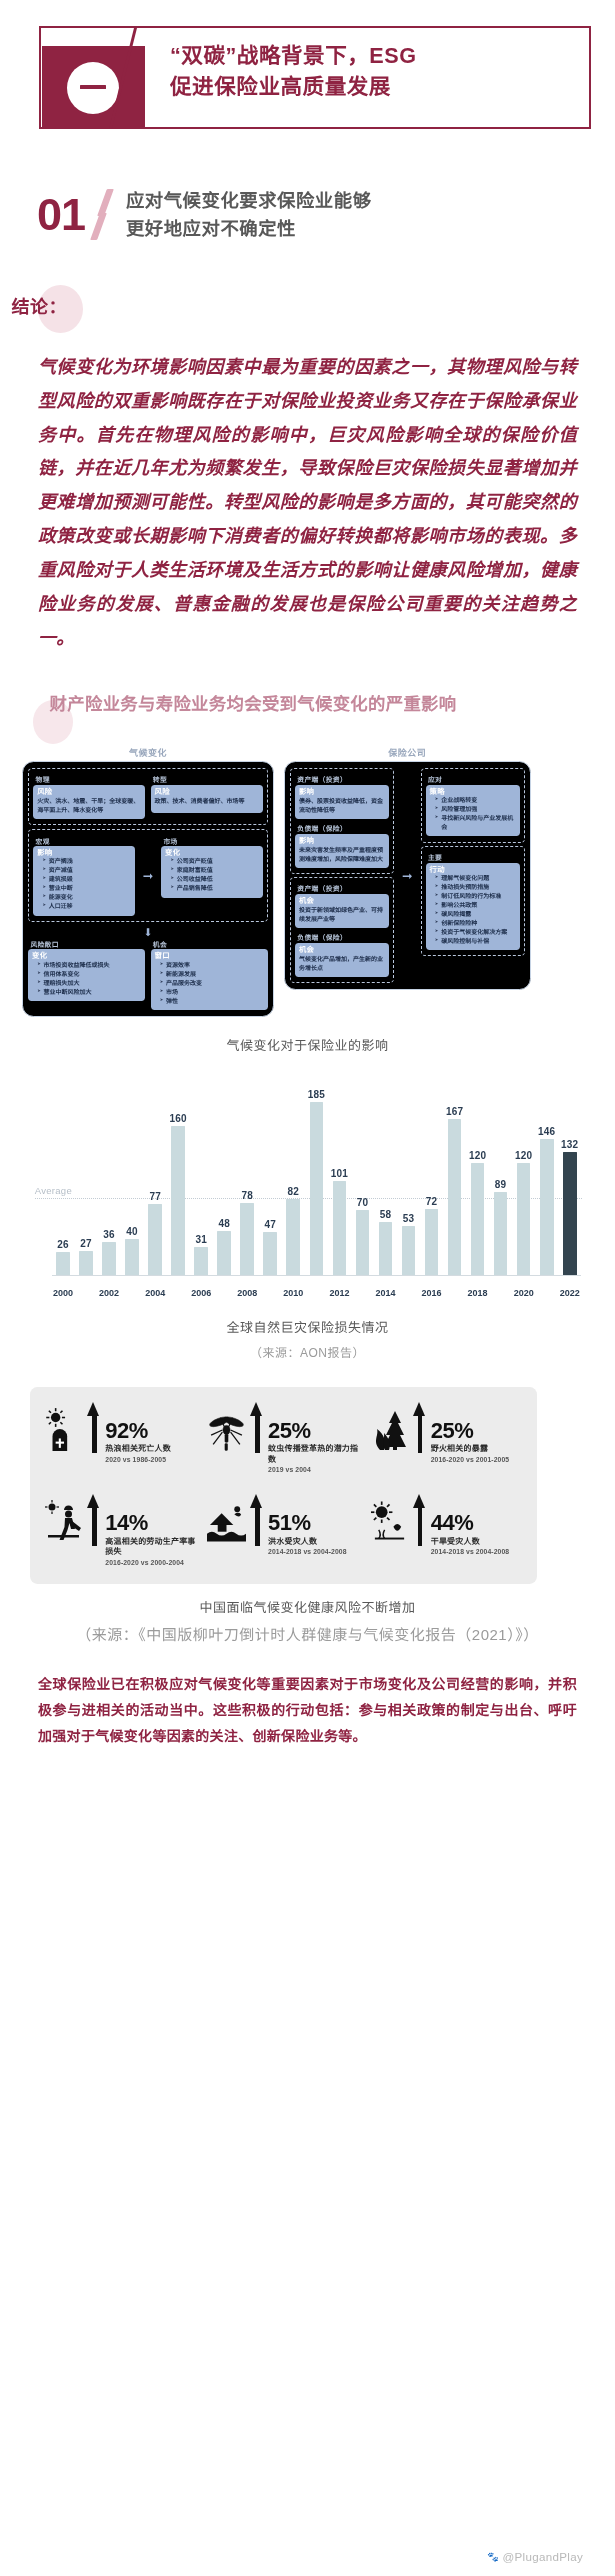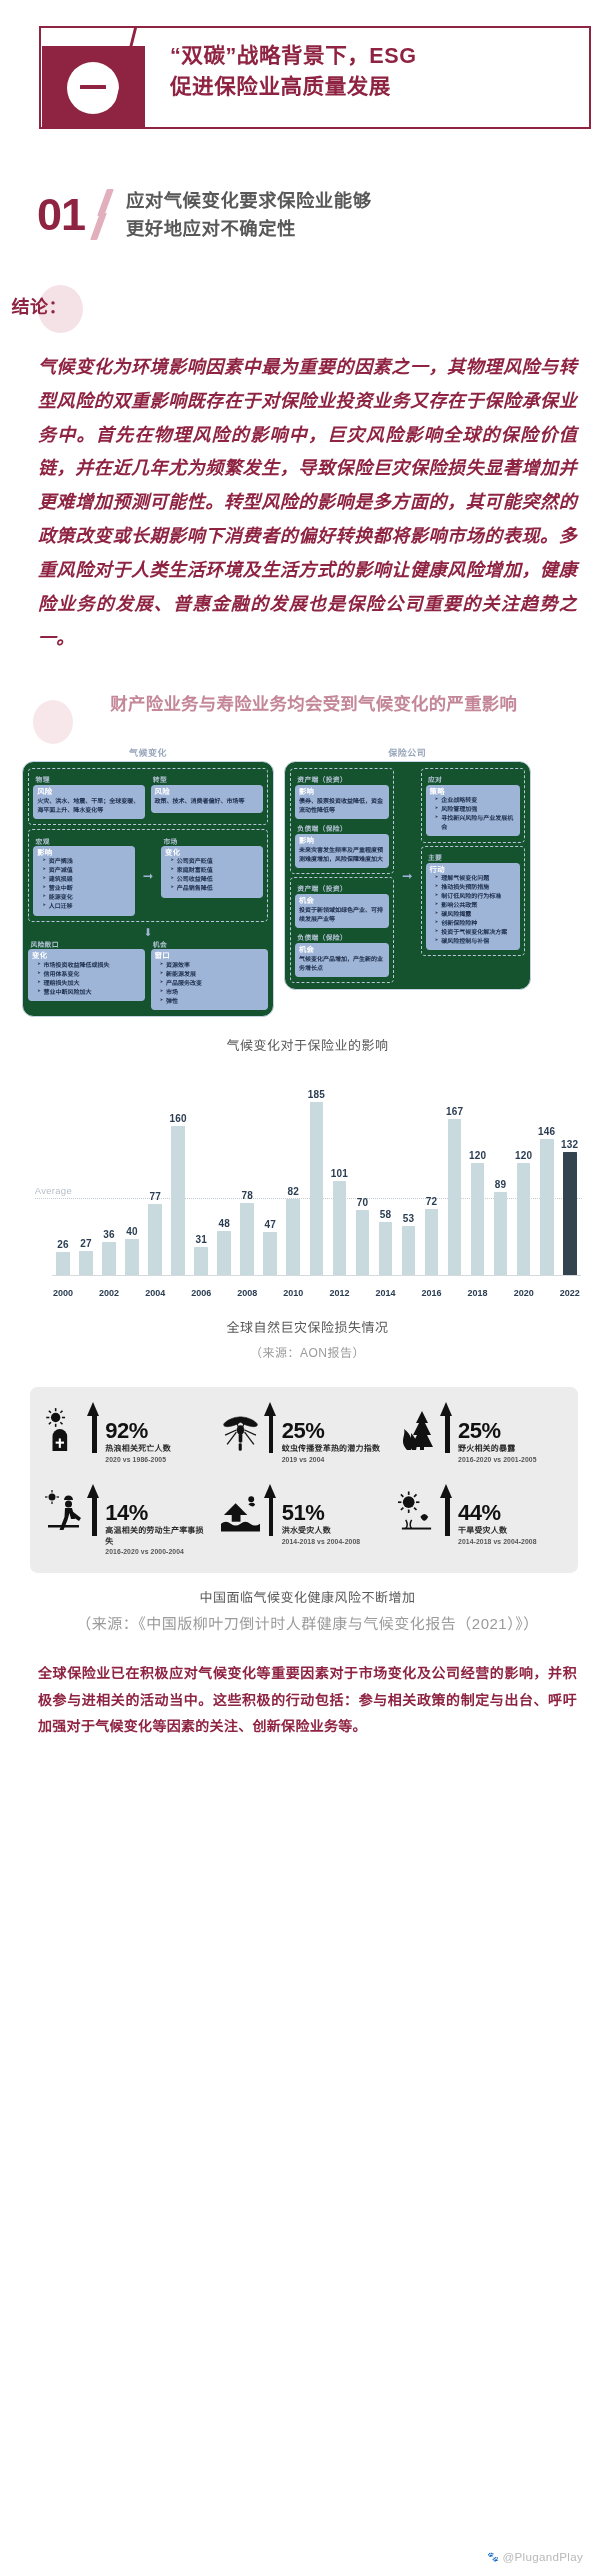--- a/index.html
+++ b/index.html
@@ -139,21 +139,20 @@
     text-justify: inter-ideograph;
     letter-spacing: 0.3px;
     font-style: italic;
   }
 
   
   .sub-head-wrap {
     position: relative;
     margin: 35px 0 16px 0;
     padding-left: 38px;
-    text-align: center;
   }
   .sub-blob {
     position: absolute;
     left: 33px; top: 9.5px;
     width: 40px; height: 44px;
     background: #f7e7eb;
     border-radius: 50%;
   }
   .sub-head {
     position: relative;
@@ -181,21 +180,21 @@
     font-weight: bold;
     letter-spacing: 0.5px;
     padding-bottom: 2.1px;
   }
   .diag-cols { display: flex; gap: 9.5px; align-items: stretch; }
   .diag-col { flex: 1; }
   .outer-round {
     border: 0.8px solid #c6d3e4;
     border-radius: 11.6px;
     padding: 6.3px 5.3px;
-    background: #14532d;
+    background: #000000;
   }
   .dashed-group {
     border: 0.7px dashed #b9c7dd;
     border-radius: 4.2px;
     padding: 4.2px 4.2px 5.3px 4.2px;
     margin-bottom: 4.2px;
   }
   .dash-row { display: flex; gap: 5.3px; }
   .dash-cell { flex: 1; }
   .cell-label {
@@ -331,21 +330,21 @@
     text-align: center;
     margin-top: 7.4px;
     color: #9b9b9b;
     font-size: 12px;
     letter-spacing: 0.5px;
   }
 
   
   .info-area { margin: 27px 0 0 0; padding: 0 29.5px; }
   .info-card {
-    width: 548px;
+    width: 507px;
     background: #ececec;
     border-radius: 7.4px;
     padding: 14.7px 9.5px 18px 9.5px;
   }
   .info-grid-top, .info-grid-bot {
     display: flex;
   }
   .info-grid-bot { margin-top: 21px; }
   .info-item {
     flex: 1;

